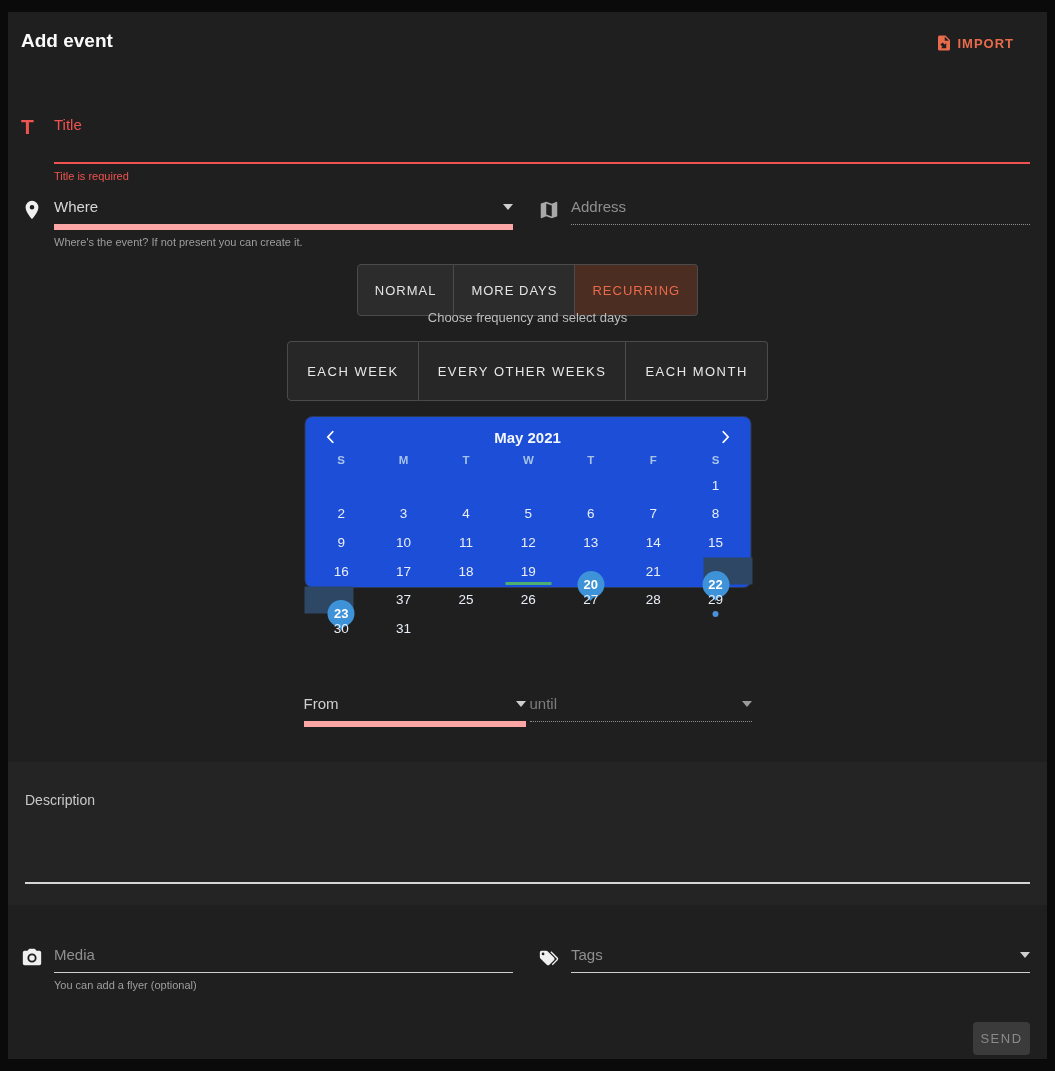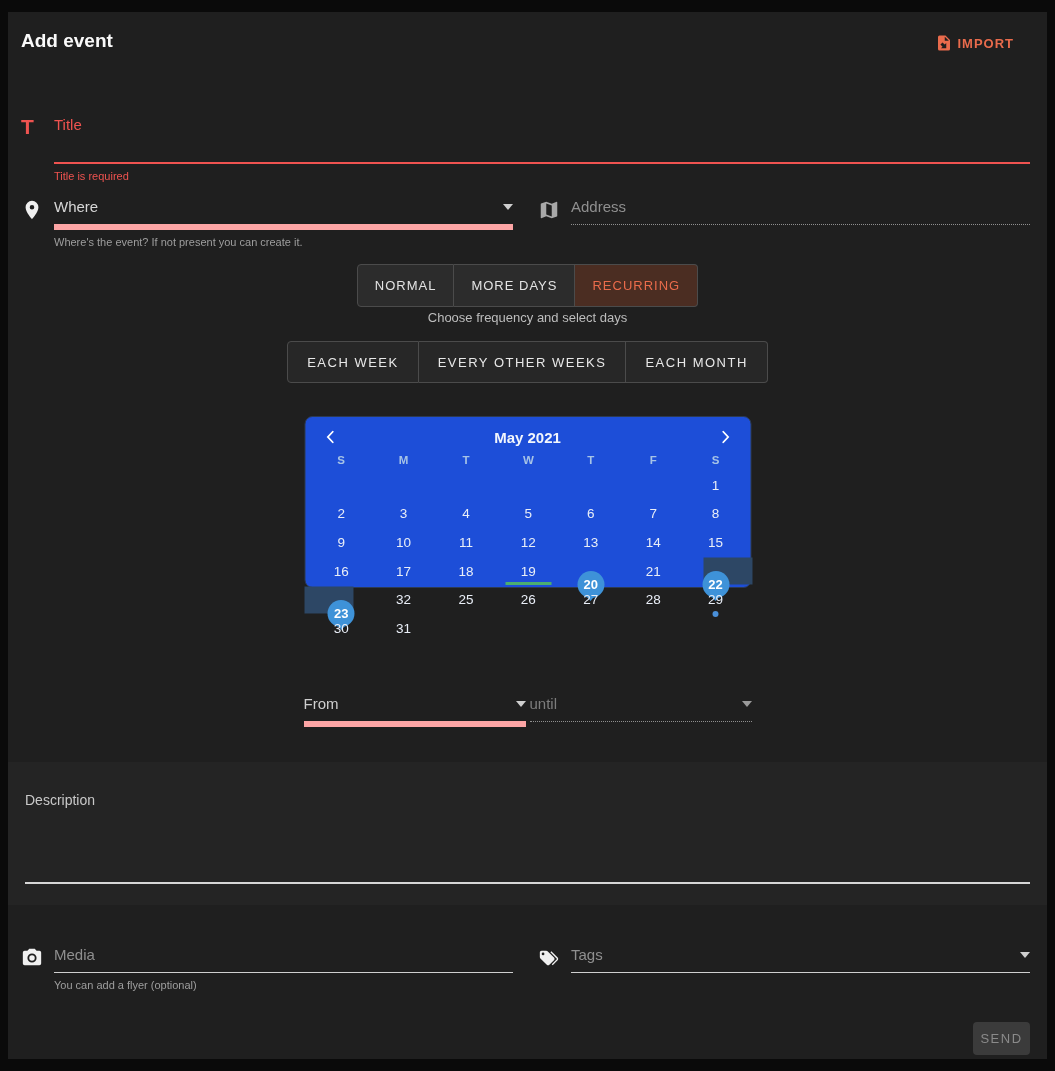--- a/index.html
+++ b/index.html
@@ -33,29 +33,29 @@
   .f-icon{width:33px;padding-top:1px;}
   .input-area{flex:1;}
   .select-line{display:flex;align-items:center;justify-content:space-between;padding-bottom:9px;}
   .select-line .ph{font-size:15px;}
   .where-ph{color:#d6d6d6;}
   .gray-ph{color:#8f8f8f;}
   .wa-helper{margin-top:6px;}
 
   
   .type-tabs{position:absolute;left:0;right:0;top:252px;display:flex;justify-content:center;}
-  .tab-btn{height:43px;padding:0 17px;display:flex;align-items:center;background:#2c2c2c;border:1px solid #4b4b4b;border-left-width:0;color:#e3e3e3;font-size:13px;letter-spacing:1px;cursor:pointer;font-family:inherit;}
+  .tab-btn{height:52px;padding:0 17px;display:flex;align-items:center;background:#2c2c2c;border:1px solid #4b4b4b;border-left-width:0;color:#e3e3e3;font-size:13px;letter-spacing:1px;cursor:pointer;font-family:inherit;}
   .tab-btn:first-child{border-left-width:1px;border-radius:4px 0 0 4px;}
   .tab-btn:last-child{border-radius:0 4px 4px 0;}
   .tab-btn.selected{background:#4b2d22;color:#ea6b4b;}
   .tabs-hint{position:absolute;left:0;right:0;top:298px;text-align:center;font-size:13px;color:#bdbdbd;}
 
   
   .freq-tabs{position:absolute;left:0;right:0;top:329px;display:flex;justify-content:center;}
-  .freq-btn{height:42px;padding:0 19px;display:flex;align-items:center;background:#272727;border:1px solid #4b4b4b;border-left-width:0;color:#e8e8e8;font-size:13px;letter-spacing:1.5px;cursor:pointer;font-family:inherit;}
+  .freq-btn{height:60px;padding:0 19px;display:flex;align-items:center;background:#272727;border:1px solid #4b4b4b;border-left-width:0;color:#e8e8e8;font-size:13px;letter-spacing:1.5px;cursor:pointer;font-family:inherit;}
   .freq-btn:first-child{border-left-width:1px;border-radius:4px 0 0 4px;}
   .freq-btn:last-child{border-radius:0 4px 4px 0;}
 
   
   .calendar{position:absolute;left:50%;transform:translateX(-50%);top:404px;width:447px;height:172px;background:#1d4ed8;border:1px solid #2c3a52;border-radius:8px;box-sizing:border-box;}
   .cal-head{display:flex;align-items:center;justify-content:space-between;padding:9px 14px 0 14px;}
   .cal-nav{background:none;border:none;padding:2px;cursor:pointer;display:flex;}
   .cal-month{font-size:15px;font-weight:700;color:#f2f6fc;}
   .cal-weekdays{display:grid;grid-template-columns:repeat(7,62.4px);padding:0 5px;margin-top:6px;}
   .cal-weekdays span{text-align:center;font-size:11.5px;font-weight:700;color:#a6c3e6;}
@@ -252,21 +252,21 @@
           </div>
           <div class="cal-cell">
             <span class="band band-right"></span>
             <span class="balloon">22</span>
           </div>
           <div class="cal-cell">
             <span class="band band-left"></span>
             <span class="balloon">23</span>
           </div>
           <div class="cal-cell">
-            <span class="day-num">32</span>
+            <span class="day-num">37</span>
           </div>
           <div class="cal-cell">
             <span class="day-num">25</span>
           </div>
           <div class="cal-cell">
             <span class="day-num">26</span>
           </div>
           <div class="cal-cell">
             <span class="day-num">27</span>
           </div>

